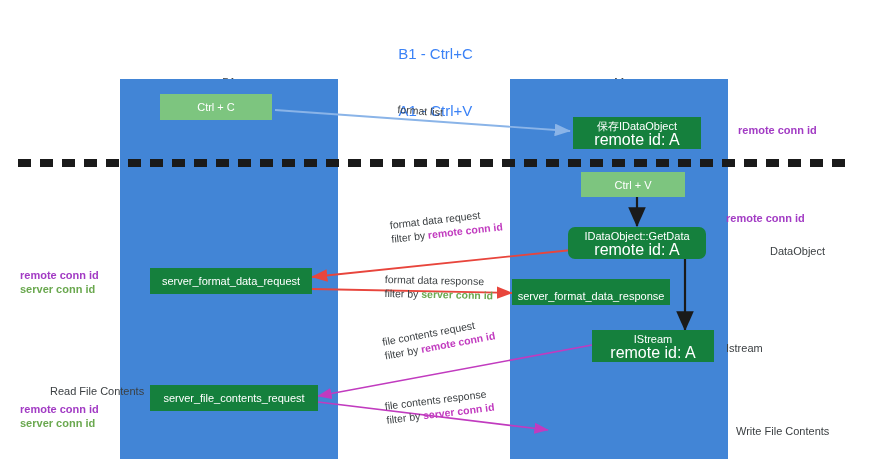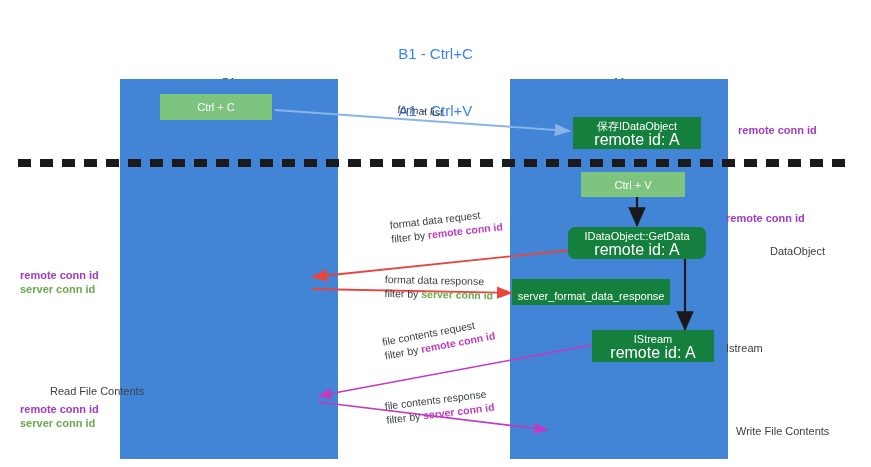--- a/index.html
+++ b/index.html
@@ -127,30 +127,36 @@
 
   <div class="node green" style="left:581px;top:172px;width:104px;height:25px;">
     <div>Ctrl + V</div>
   </div>
 
   <div class="node orange" style="left:568px;top:227px;width:138px;height:32px;border-radius:7px;">
     <div>IDataObject::GetData</div>
     <div class="l2">remote id: A</div>
   </div>
 
+  <div class="node orange" style="left:150px;top:268px;width:162px;height:26px;">
+    <div>server_format_data_request</div>
+  </div>
 
   <div class="node orange" style="left:512px;top:279px;width:158px;height:26px;justify-content:flex-end;">
     <div>server_format_data_response</div>
   </div>
 
   <div class="node orange" style="left:592px;top:330px;width:122px;height:32px;">
     <div>IStream</div>
     <div class="l2">remote id: A</div>
   </div>
 
+  <div class="node orange" style="left:150px;top:385px;width:168px;height:26px;">
+    <div>server_file_contents_request</div>
+  </div>
 
 
   <div id="divider"></div>
 
   <div class="elabel" style="left:398px;top:102px;transform:rotate(4.2deg);">
     <div>format list</div>
   </div>
 
   <div class="elabel" style="left:389px;top:218px;transform:rotate(-6.5deg);">
     <div>format data request</div>

